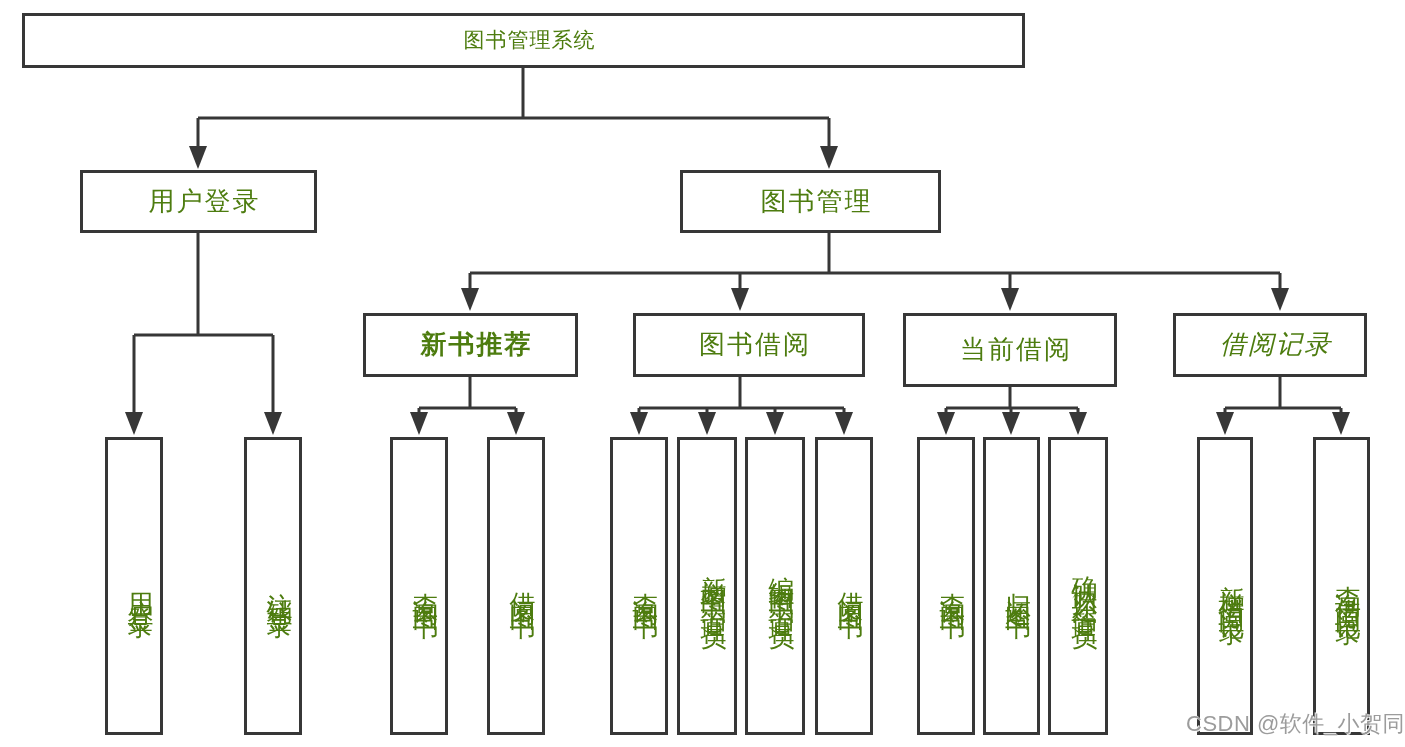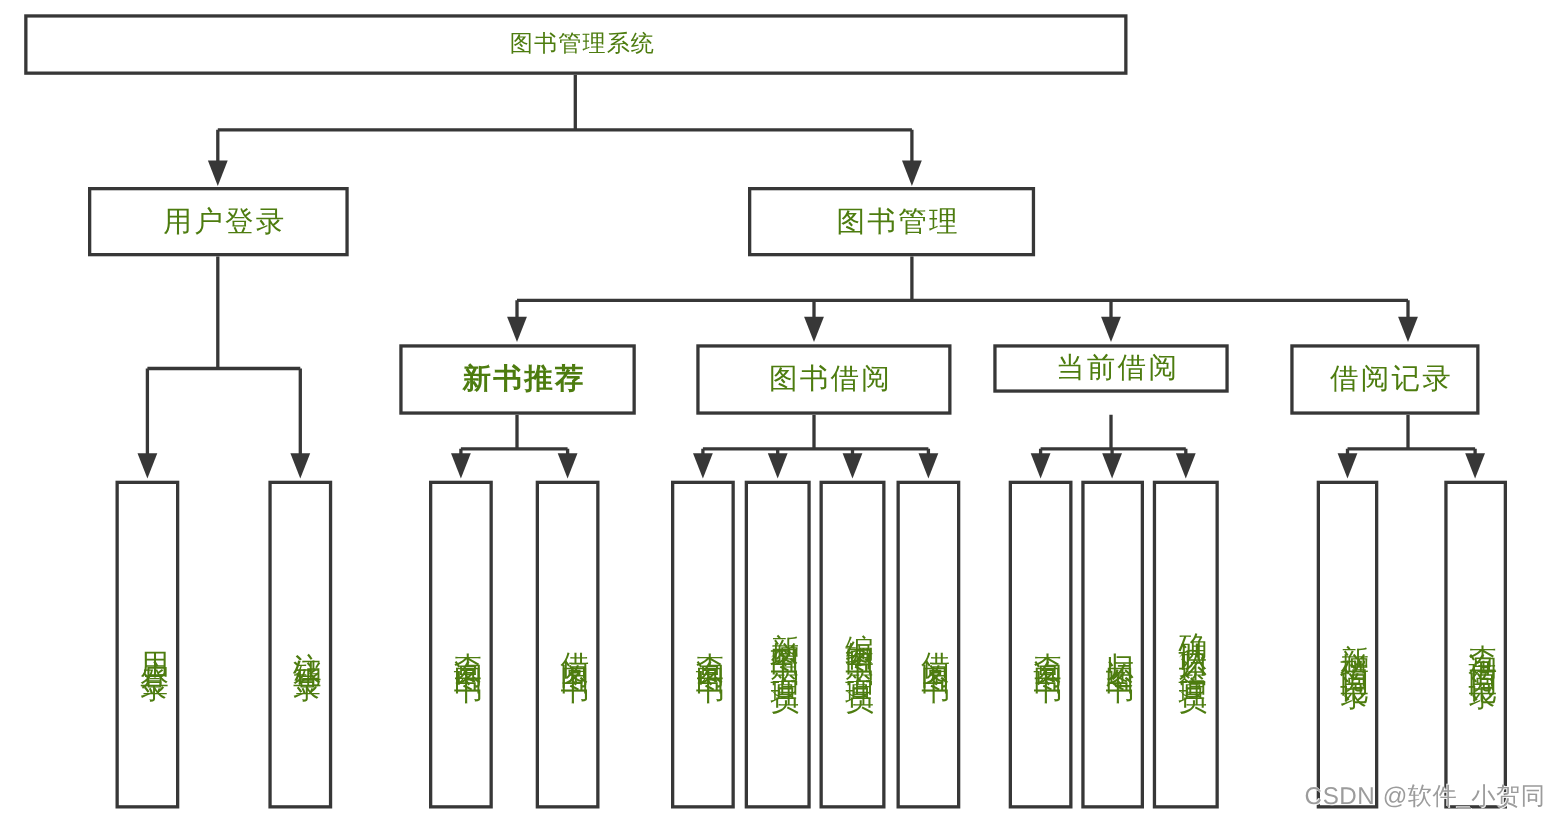--- a/index.html
+++ b/index.html
@@ -91,22 +91,22 @@
     </g>
   </svg>
 
   <div class="node title-node" style="left:22px; top:13px; width:1003px; height:55px;">图书管理系统</div>
 
   <div class="node h-node" style="left:80px; top:170px; width:237px; height:63px;">用户登录</div>
   <div class="node h-node" style="left:680px; top:170px; width:261px; height:63px;">图书管理</div>
 
   <div class="node h-node" style="left:363px; top:313px; width:215px; height:64px;font-weight:bold;">新书推荐</div>
   <div class="node h-node" style="left:633px; top:313px; width:232px; height:64px;">图书借阅</div>
-  <div class="node h-node" style="left:903px; top:313px; width:214px; height:44px;">当前借阅</div>
-  <div class="node h-node" style="left:1173px; top:313px; width:172px; height:64px;">借阅记录</div>
+  <div class="node h-node" style="left:903px; top:313px; width:214px; height:74px;">当前借阅</div>
+  <div class="node h-node" style="left:1173px; top:313px; width:194px; height:64px;font-style:italic;">借阅记录</div>
 
   <div class="node v-node" style="left:105px; top:437px; width:58px; height:298px;">用户登录</div>
   <div class="node v-node" style="left:244px; top:437px; width:58px; height:298px;">注销登录</div>
 
   <div class="node v-node" style="left:390px; top:437px; width:58px; height:298px;">查询图书</div>
   <div class="node v-node" style="left:487px; top:437px; width:58px; height:298px;">借阅图书</div>
 
   <div class="node v-node" style="left:610px; top:437px; width:58px; height:298px;">查询图书</div>
   <div class="node v-node" style="left:677px; top:437px; width:60px; height:298px;">新增图书（管理员）</div>
   <div class="node v-node" style="left:745px; top:437px; width:60px; height:298px;">编辑图书（管理员）</div>

